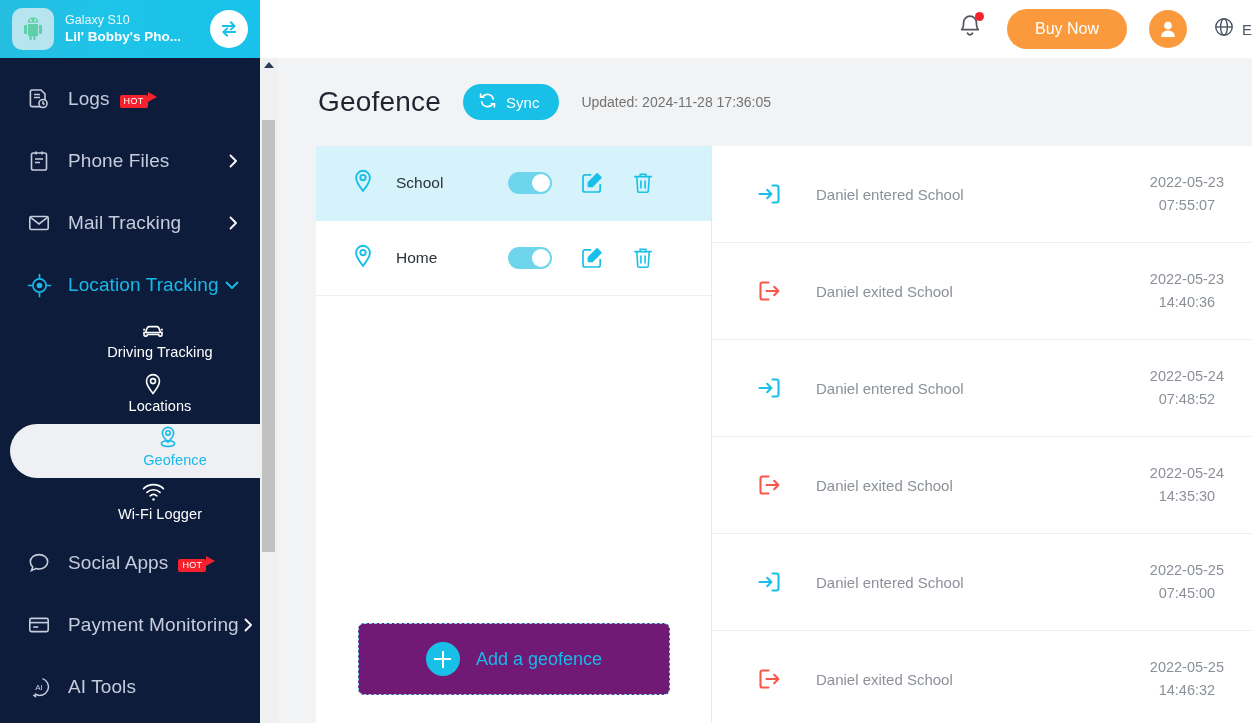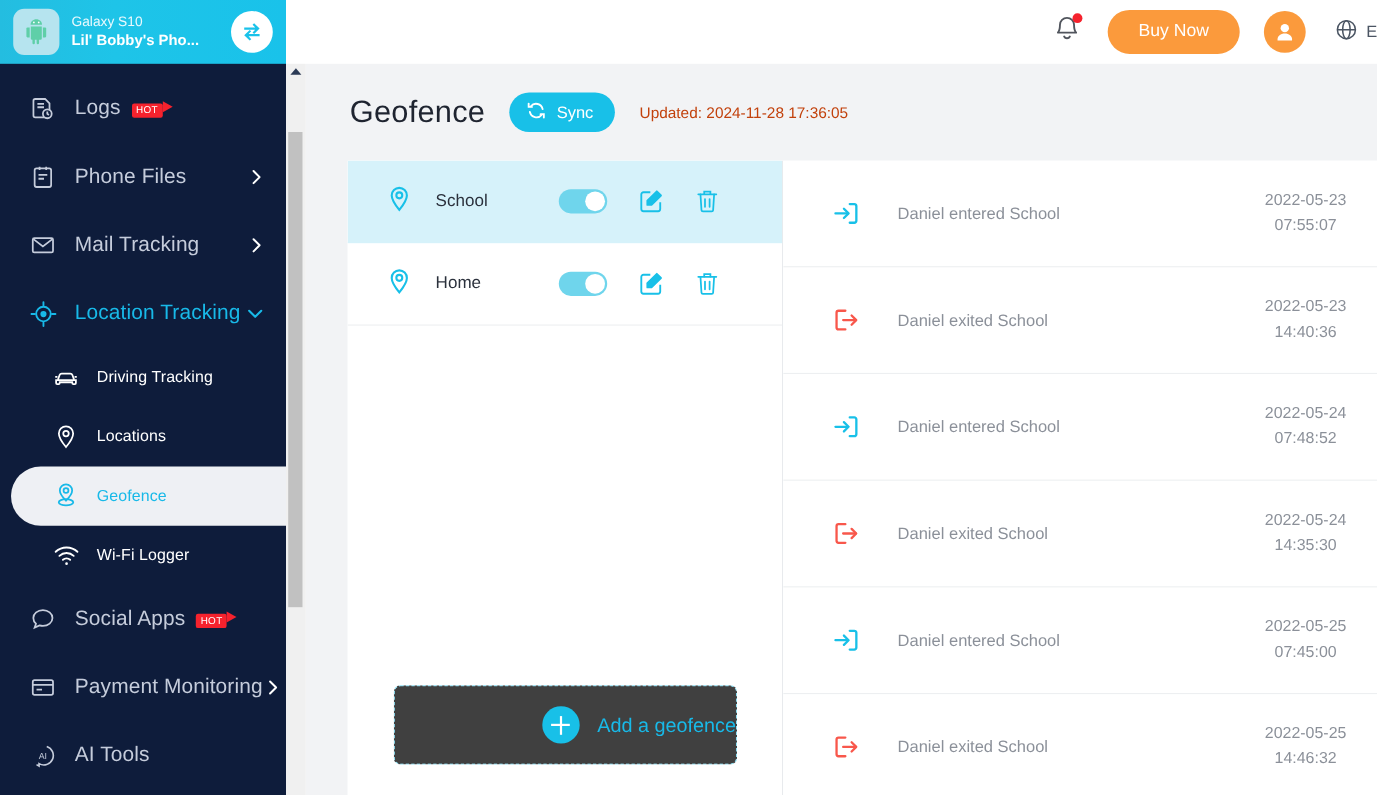--- a/index.html
+++ b/index.html
@@ -76,21 +76,21 @@
     position: absolute; right: -9px; top: 2px;
     width: 0; height: 0;
     border-top: 5px solid transparent;
     border-bottom: 5px solid transparent;
     border-left: 9px solid #f5222d;
   }
 
   .sub-item {
     display: flex; align-items: center;
     height: 54px; padding-left: 46px; position: relative;
-    color: #ffffff; cursor: pointer;
+    color: #ffffff; cursor: pointer; flex-direction: column;
   }
   .sub-item .nav-icon { width: 28px; flex: 0 0 28px; display:flex; align-items:center; justify-content:center; }
   .sub-item .nav-label { margin-left: 14px; font-size: 14.5px; }
   .sub-item.active {
     background: #eef0f4;
     border-top-left-radius: 28px; border-bottom-left-radius: 28px;
     margin-left: 10px; padding-left: 36px;
     width: calc(100% + 20px);
   }
   .sub-item.active .nav-label { color: #18b9e8; }
@@ -161,21 +161,21 @@
   }
   .sync-btn {
     margin-left: 22px;
     background: #18c0e8; color: #fff; border: none;
     border-radius: 20px; height: 36px; padding: 0 20px 0 15px;
     display: flex; align-items: center; cursor: pointer;
     font-family: "Liberation Sans", sans-serif;
   }
   .sync-btn .sync-label { font-size: 15px; margin-left: 9px; }
   .updated {
-    margin-left: 22px; font-size: 14px; color: #c2410c;
+    margin-left: 22px; font-size: 14px; color: #737373;
     white-space: nowrap;
   }
 
   .panels {
     position: absolute; left: 38px; top: 88px;
     width: 936px; height: 577px;
     background: #ffffff;
     display: flex;
     overflow: hidden;
   }
@@ -205,22 +205,22 @@
     position: absolute; right: 2px; top: 2px;
     width: 18px; height: 18px; border-radius: 50%; background: #ffffff;
   }
   .icon-btn { cursor: pointer; margin-right: 28px; display: flex; }
   .icon-btn:last-child { margin-right: 0; }
 
   .add-geofence {
     position: absolute; left: 42px; bottom: 28px;
     width: 312px; height: 72px;
     border: 1px dashed #8fdff3; border-radius: 6px;
-    display: flex; align-items: center; justify-content: flex-end;
-    cursor: pointer; background: #404040;
+    display: flex; align-items: center; justify-content: center;
+    cursor: pointer; background: #701a75;
   }
   .plus-circle {
     width: 34px; height: 34px; border-radius: 50%; background: #18c0e8;
     display: flex; align-items: center; justify-content: center;
     position: relative;
   }
   .plus-circle::before, .plus-circle::after {
     content: ""; position: absolute; background: #ffffff;
   }
   .plus-circle::before { width: 17px; height: 2.5px; }

